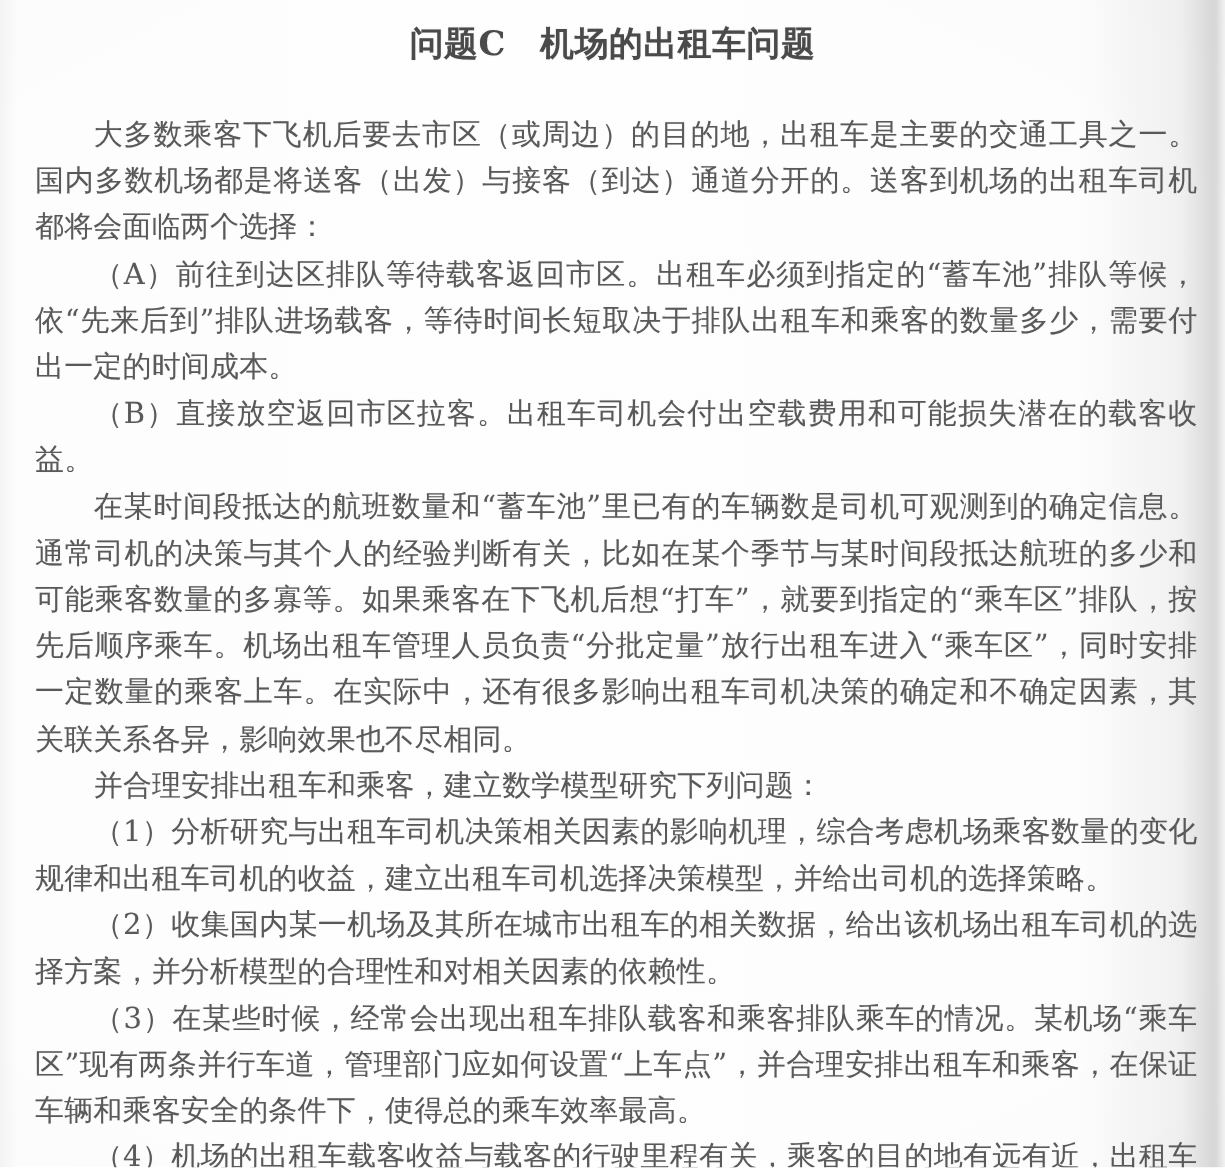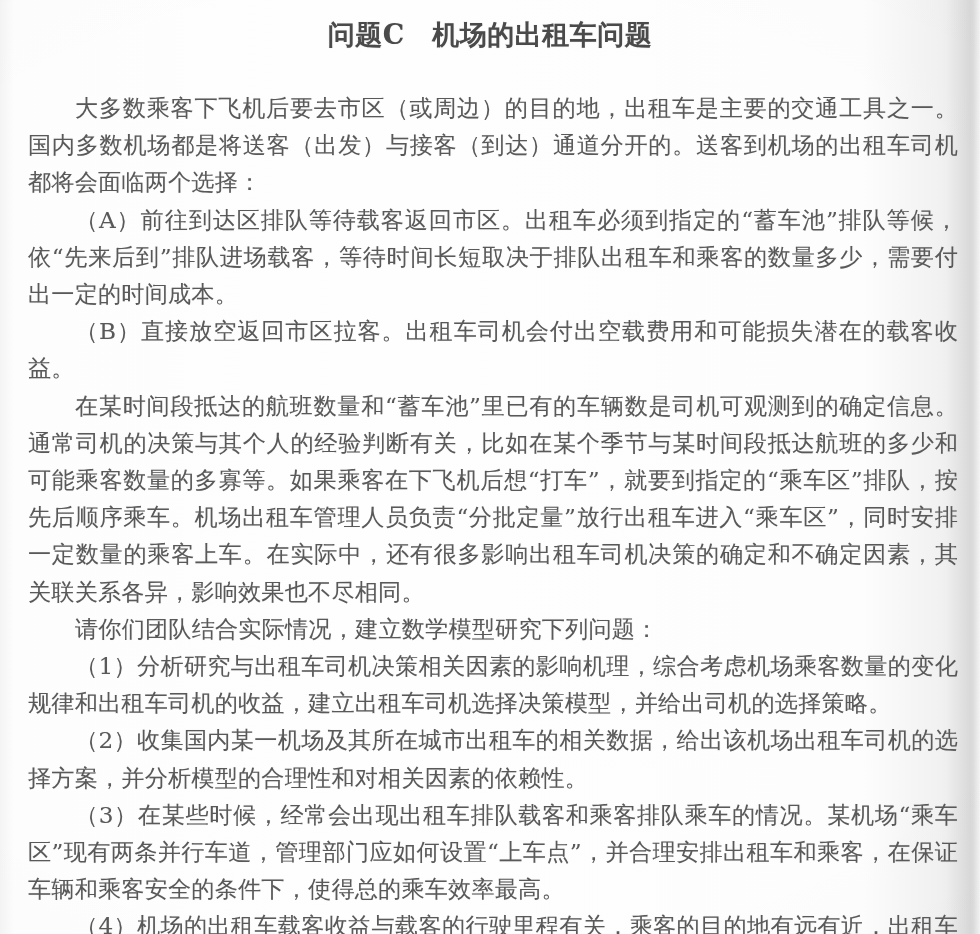--- a/index.html
+++ b/index.html
@@ -94,21 +94,21 @@
 <div id="page">
   <div class="doc">
 
     <h1 class="doc-title">问题C　机场的出租车问题</h1>
 
     <div class="body-block">
       <p class="para">大多数乘客下飞机后要去市区（或周边）的目的地，出租车是主要的交通工具之一。国内多数机场都是将送客（出发）与接客（到达）通道分开的。送客到机场的出租车司机都将会面临两个选择：</p>
       <p class="para">（A）前往到达区排队等待载客返回市区。出租车必须到指定的“蓄车池”排队等候，依“先来后到”排队进场载客，等待时间长短取决于排队出租车和乘客的数量多少，需要付出一定的时间成本。</p>
       <p class="para">（B）直接放空返回市区拉客。出租车司机会付出空载费用和可能损失潜在的载客收益。</p>
       <p class="para">在某时间段抵达的航班数量和“蓄车池”里已有的车辆数是司机可观测到的确定信息。通常司机的决策与其个人的经验判断有关，比如在某个季节与某时间段抵达航班的多少和可能乘客数量的多寡等。如果乘客在下飞机后想“打车”，就要到指定的“乘车区”排队，按先后顺序乘车。机场出租车管理人员负责“分批定量”放行出租车进入“乘车区”，同时安排一定数量的乘客上车。在实际中，还有很多影响出租车司机决策的确定和不确定因素，其关联关系各异，影响效果也不尽相同。</p>
-      <p class="para">请你们团队结合实际情况，建立数学模型研究下列问题：</p>
+      <p class="para">并合理安排出租车和乘客，建立数学模型研究下列问题：</p>
       <p class="para">（1）分析研究与出租车司机决策相关因素的影响机理，综合考虑机场乘客数量的变化规律和出租车司机的收益，建立出租车司机选择决策模型，并给出司机的选择策略。</p>
       <p class="para">（2）收集国内某一机场及其所在城市出租车的相关数据，给出该机场出租车司机的选择方案，并分析模型的合理性和对相关因素的依赖性。</p>
       <p class="para">（3）在某些时候，经常会出现出租车排队载客和乘客排队乘车的情况。某机场“乘车区”现有两条并行车道，管理部门应如何设置“上车点”，并合理安排出租车和乘客，在保证车辆和乘客安全的条件下，使得总的乘车效率最高。</p>
       <p class="para">（4）机场的出租车载客收益与载客的行驶里程有关，乘客的目的地有远有近，出租车司机不能选择乘客和拒载，但允许出租车多次往返载客。管理部门拟对某些短途载客再次返回的出租车给予一定的“优先权”，使得这些出租车的收益尽量均衡，试给出一个可行的“优先”安排方案。</p>
     </div>
 
   </div>
 </div>
 
 </body></html>

